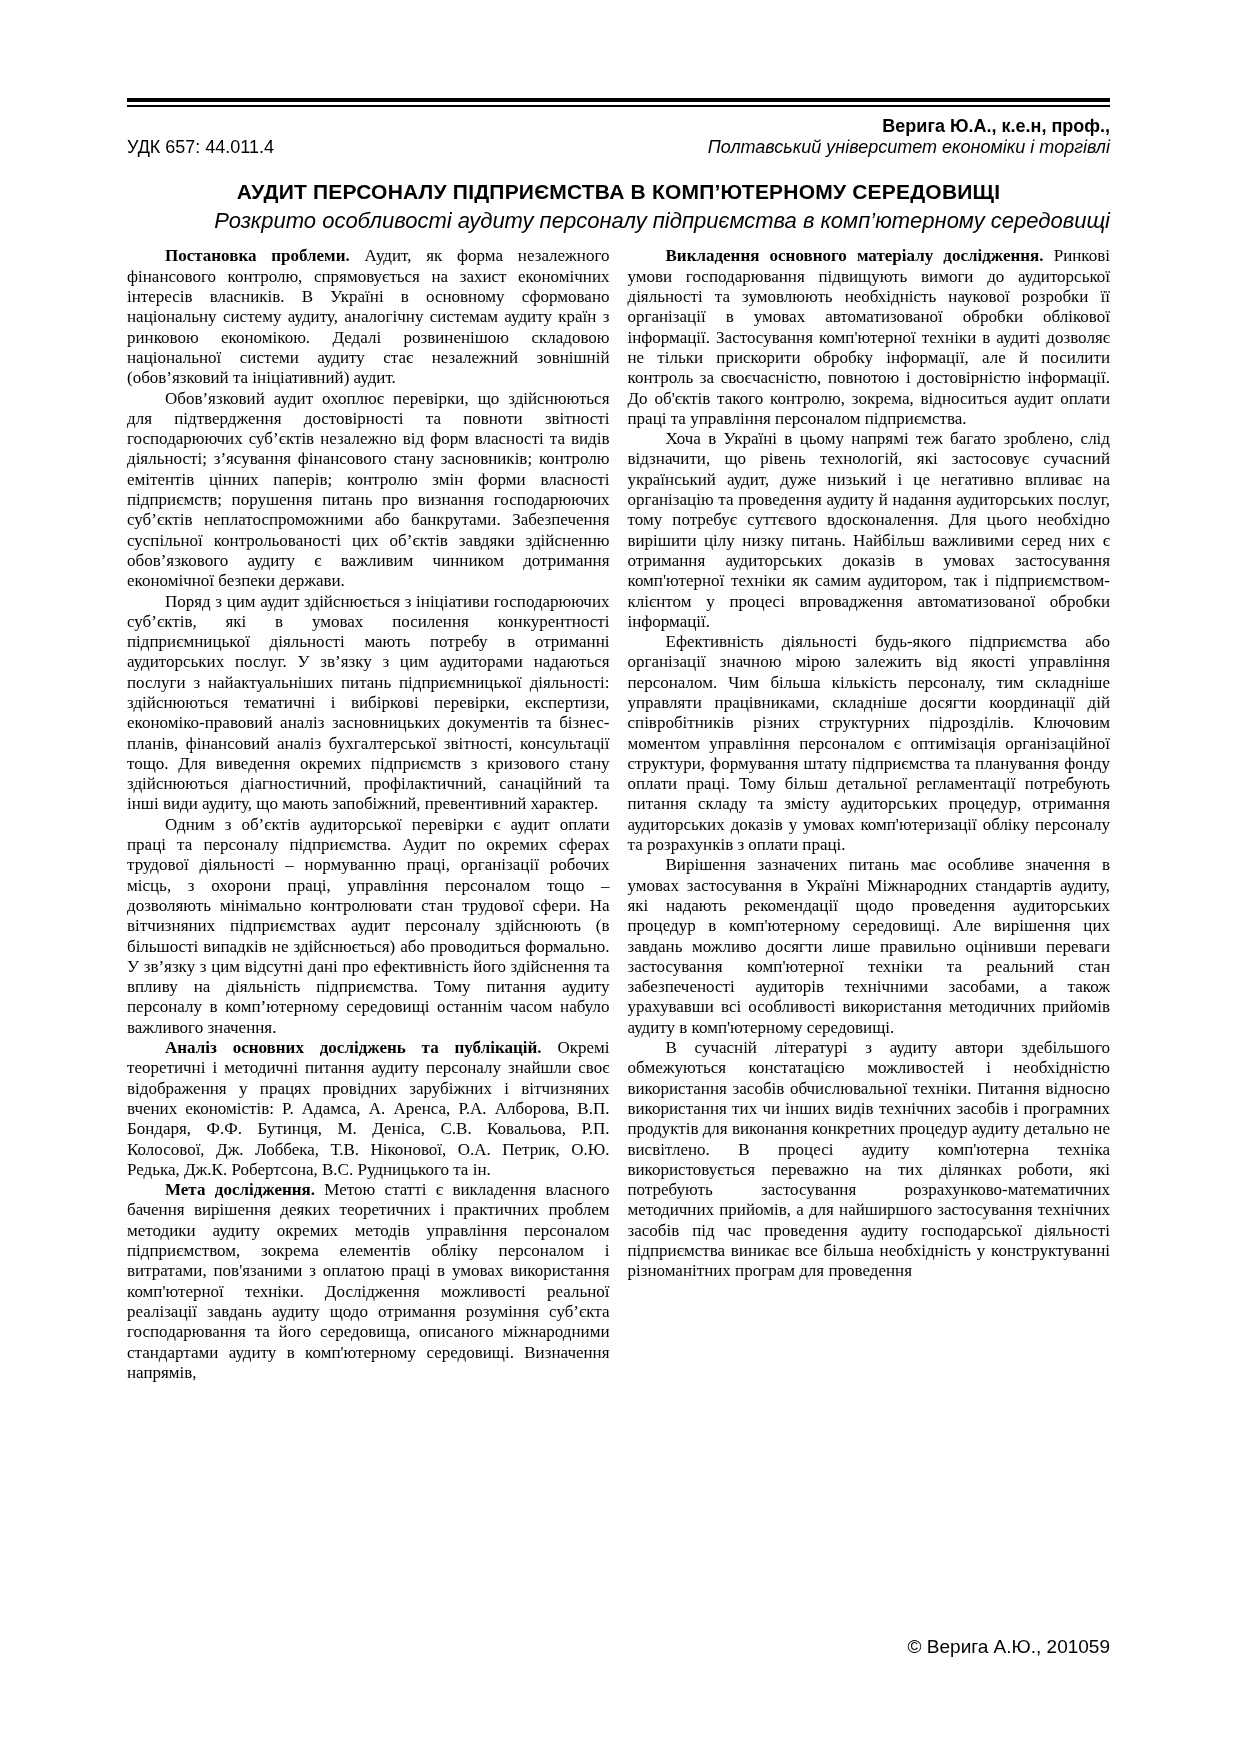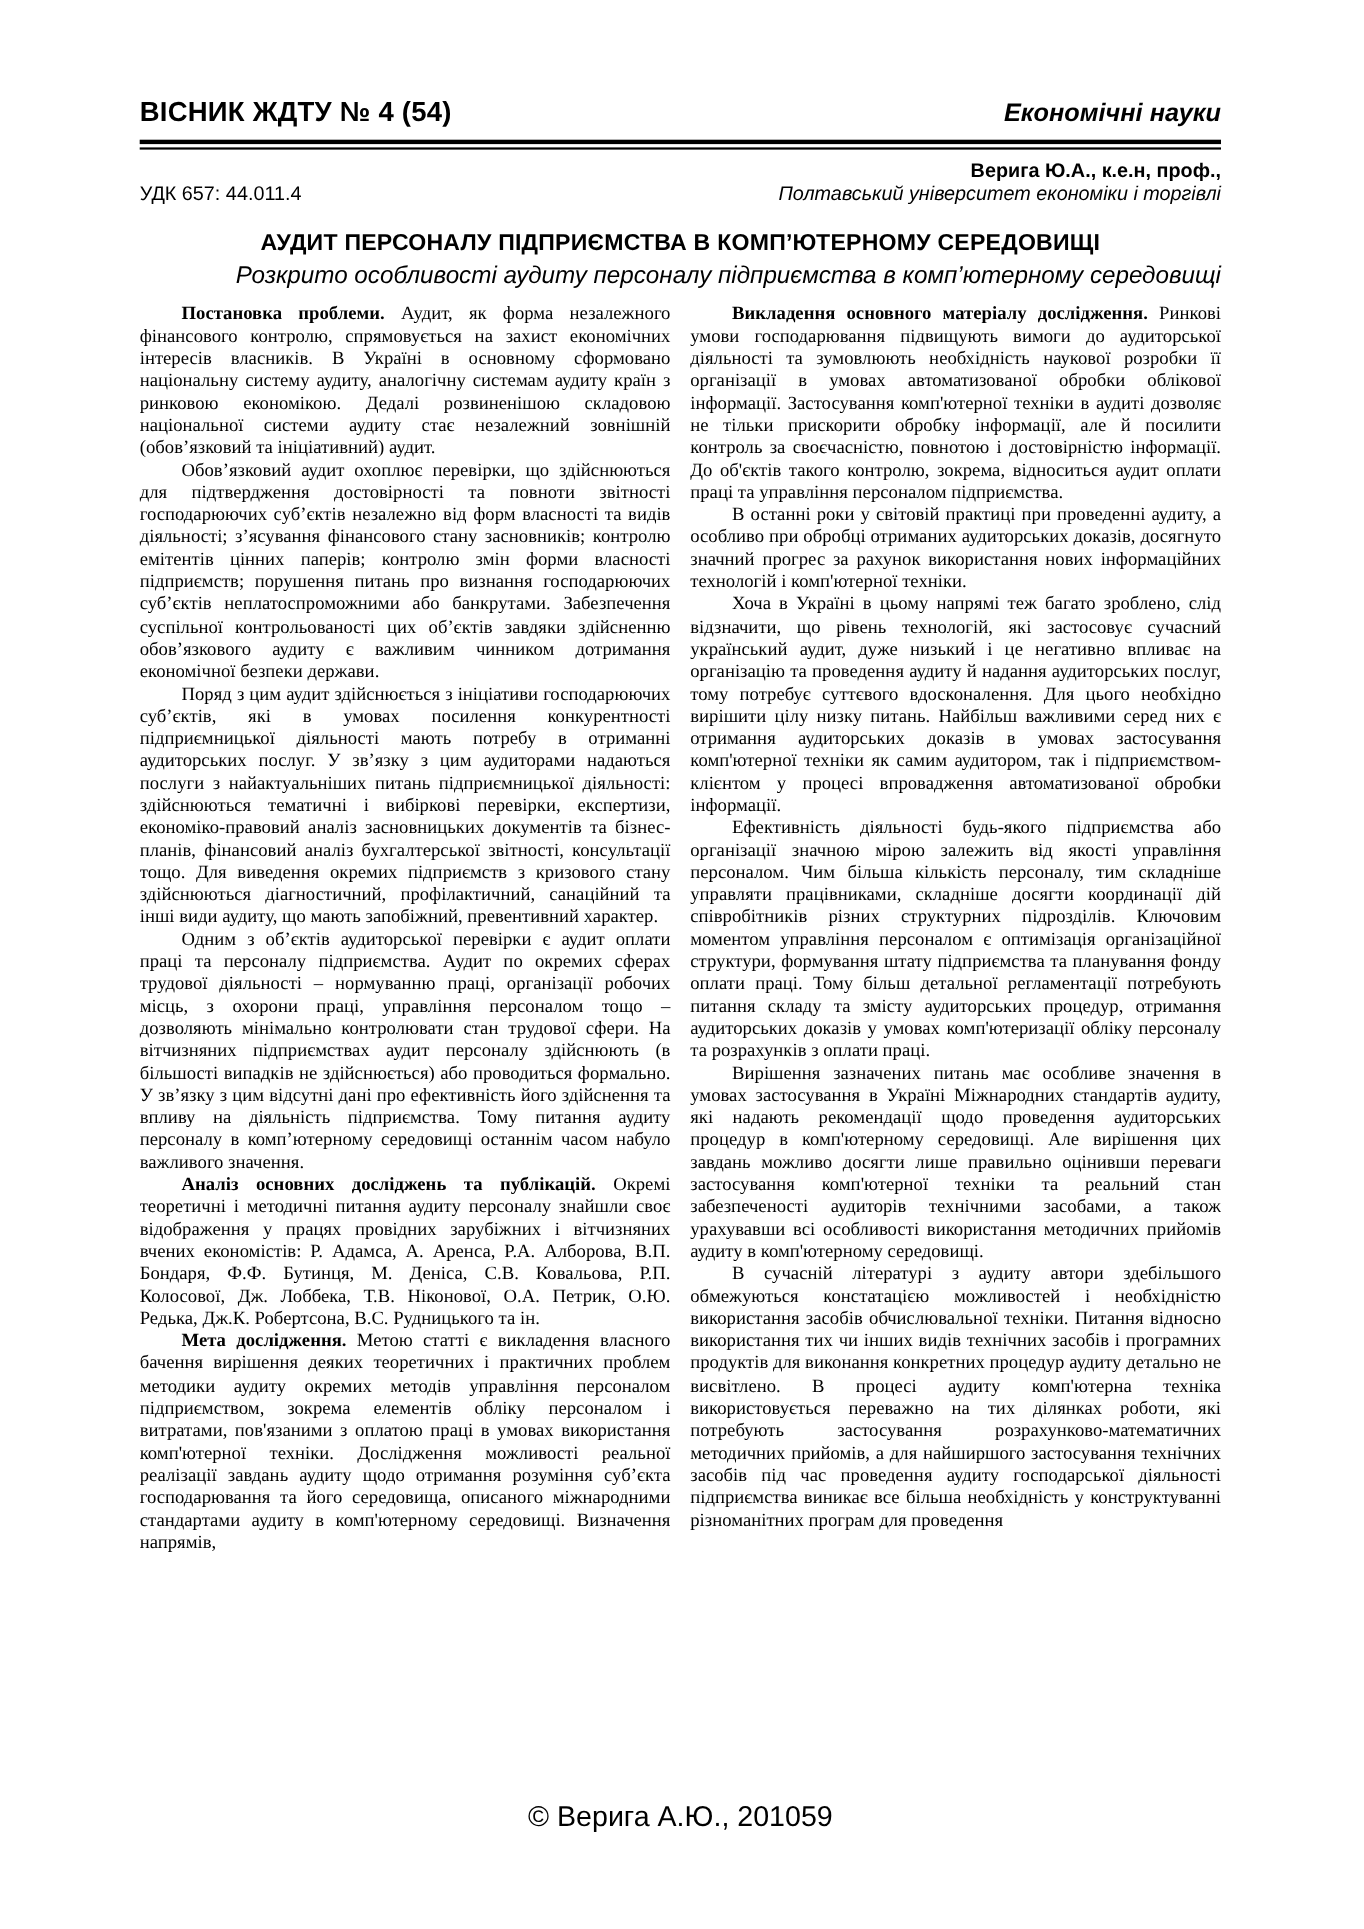--- a/index.html
+++ b/index.html
@@ -72,34 +72,30 @@
     text-indent: 38px;
   }
   .col p.noindent { text-indent: 0; }
   .col p b { font-weight: bold; }
   .footer-row {
     position: absolute;
     left: 127px;
     right: 130px;
     top: 1636px;
     display: flex;
-    justify-content: center;
+    justify-content: flex-end;
     align-items: baseline;
-    font-size: 26px;
+    font-size: 19px;
   }
 </style>
 </head>
 <body>
 
 <div class="page">
 
-  <div class="header-row">
-    <div class="journal-title">ВІСНИК ЖДТУ № 4 (54)</div>
-    <div class="section-name">Економічні науки</div>
-  </div>
 
   <div class="double-rule"></div>
 
   <div class="byline-row">
     <div class="udc">УДК 657: 44.011.4</div>
     <div class="byline">
       <div class="author">Верига Ю.А., к.е.н, проф.,</div>
       <div class="affiliation">Полтавський університет економіки і торгівлі</div>
     </div>
   </div>
@@ -111,21 +107,20 @@
     <div class="col" id="col-left">
         <p><b>Постановка проблеми.</b> Аудит, як форма незалежного фінансового контролю, спрямовується на захист економічних інтересів власників. В Україні в основному сформовано національну систему аудиту, аналогічну системам аудиту країн з ринковою економікою. Дедалі розвиненішою складовою національної системи аудиту стає незалежний зовнішній (обов’язковий та ініціативний) аудит.</p>
         <p>Обов’язковий аудит охоплює перевірки, що здійснюються для підтвердження достовірності та повноти звітності господарюючих суб’єктів незалежно від форм власності та видів діяльності; з’ясування фінансового стану засновників; контролю емітентів цінних паперів; контролю змін форми власності підприємств; порушення питань про визнання господарюючих суб’єктів неплатоспроможними або банкрутами. Забезпечення суспільної контрольованості цих об’єктів завдяки здійсненню обов’язкового аудиту є важливим чинником дотримання економічної безпеки держави.</p>
         <p>Поряд з цим аудит здійснюється з ініціативи господарюючих суб’єктів, які в умовах посилення конкурентності підприємницької діяльності мають потребу в отриманні аудиторських послуг. У зв’язку з цим аудиторами надаються послуги з найактуальніших питань підприємницької діяльності: здійснюються тематичні і вибіркові перевірки, експертизи, економіко-правовий аналіз засновницьких документів та бізнес-планів, фінансовий аналіз бухгалтерської звітності, консультації тощо. Для виведення окремих підприємств з кризового стану здійснюються діагностичний, профілактичний, санаційний та інші види аудиту, що мають запобіжний, превентивний характер.</p>
         <p>Одним з об’єктів аудиторської перевірки є аудит оплати праці та персоналу підприємства. Аудит по окремих сферах трудової діяльності – нормуванню праці, організації робочих місць, з охорони праці, управління персоналом тощо – дозволяють мінімально контролювати стан трудової сфери. На вітчизняних підприємствах аудит персоналу здійснюють (в більшості випадків не здійснюється) або проводиться формально. У зв’язку з цим відсутні дані про ефективність його здійснення та впливу на діяльність підприємства. Тому питання аудиту персоналу в комп’ютерному середовищі останнім часом набуло важливого значення.</p>
         <p><b>Аналіз основних досліджень та публікацій.</b> Окремі теоретичні і методичні питання аудиту персоналу знайшли своє відображення у працях провідних зарубіжних і вітчизняних вчених економістів: Р. Адамса, А. Аренса, Р.А. Алборова, В.П. Бондаря, Ф.Ф. Бутинця, М. Деніса, С.В. Ковальова, Р.П. Колосової, Дж. Лоббека, Т.В. Ніконової, О.А. Петрик, О.Ю. Редька, Дж.К. Робертсона, В.С. Рудницького та ін.</p>
         <p><b>Мета дослідження.</b> Метою статті є викладення власного бачення вирішення деяких теоретичних і практичних проблем методики аудиту окремих методів управління персоналом підприємством, зокрема елементів обліку персоналом і витратами, пов'язаними з оплатою праці в умовах використання комп'ютерної техніки. Дослідження можливості реальної реалізації завдань аудиту щодо отримання розуміння суб’єкта господарювання та його середовища, описаного міжнародними стандартами аудиту в комп'ютерному середовищі. Визначення напрямів,</p>
       </div>
     <div class="col" id="col-right">
         <p><b>Викладення основного матеріалу дослідження.</b> Ринкові умови господарювання підвищують вимоги до аудиторської діяльності та зумовлюють необхідність наукової розробки її організації в умовах автоматизованої обробки облікової інформації. Застосування комп'ютерної техніки в аудиті дозволяє не тільки прискорити обробку інформації, але й посилити контроль за своєчасністю, повнотою і достовірністю інформації. До об'єктів такого контролю, зокрема, відноситься аудит оплати праці та управління персоналом підприємства.</p>
-        <p>В останні роки у світовій практиці при проведенні аудиту, а особливо при обробці отриманих аудиторських доказів, досягнуто значний прогрес за рахунок використання нових інформаційних технологій і комп'ютерної техніки.</p>
         <p>Хоча в Україні в цьому напрямі теж багато зроблено, слід відзначити, що рівень технологій, які застосовує сучасний український аудит, дуже низький і це негативно впливає на організацію та проведення аудиту й надання аудиторських послуг, тому потребує суттєвого вдосконалення. Для цього необхідно вирішити цілу низку питань. Найбільш важливими серед них є отримання аудиторських доказів в умовах застосування комп'ютерної техніки як самим аудитором, так і підприємством-клієнтом у процесі впровадження автоматизованої обробки інформації.</p>
         <p>Ефективність діяльності будь-якого підприємства або організації значною мірою залежить від якості управління персоналом. Чим більша кількість персоналу, тим складніше управляти працівниками, складніше досягти координації дій співробітників різних структурних підрозділів. Ключовим моментом управління персоналом є оптимізація організаційної структури, формування штату підприємства та планування фонду оплати праці. Тому більш детальної регламентації потребують питання складу та змісту аудиторських процедур, отримання аудиторських доказів у умовах комп'ютеризації обліку персоналу та розрахунків з оплати праці.</p>
         <p>Вирішення зазначених питань має особливе значення в умовах застосування в Україні Міжнародних стандартів аудиту, які надають рекомендації щодо проведення аудиторських процедур в комп'ютерному середовищі. Але вирішення цих завдань можливо досягти лише правильно оцінивши переваги застосування комп'ютерної техніки та реальний стан забезпеченості аудиторів технічними засобами, а також урахувавши всі особливості використання методичних прийомів аудиту в комп'ютерному середовищі.</p>
         <p>В сучасній літературі з аудиту автори здебільшого обмежуються констатацією можливостей і необхідністю використання засобів обчислювальної техніки. Питання відносно використання тих чи інших видів технічних засобів і програмних продуктів для виконання конкретних процедур аудиту детально не висвітлено. В процесі аудиту комп'ютерна техніка використовується переважно на тих ділянках роботи, які потребують застосування розрахунково-математичних методичних прийомів, а для найширшого застосування технічних засобів під час проведення аудиту господарської діяльності підприємства виникає все більша необхідність у конструктуванні різноманітних програм для проведення</p>
       </div>
   </div>
 
   <div class="footer-row">
     <div>© Верига А.Ю., 2010</div>
     <div>59</div>

